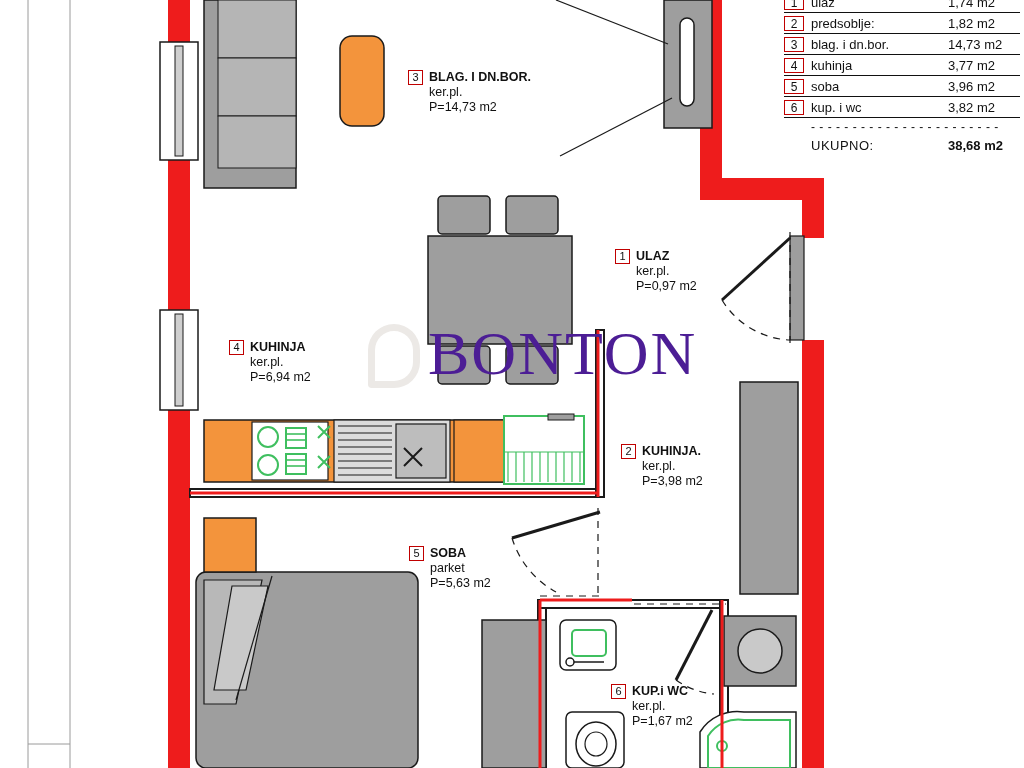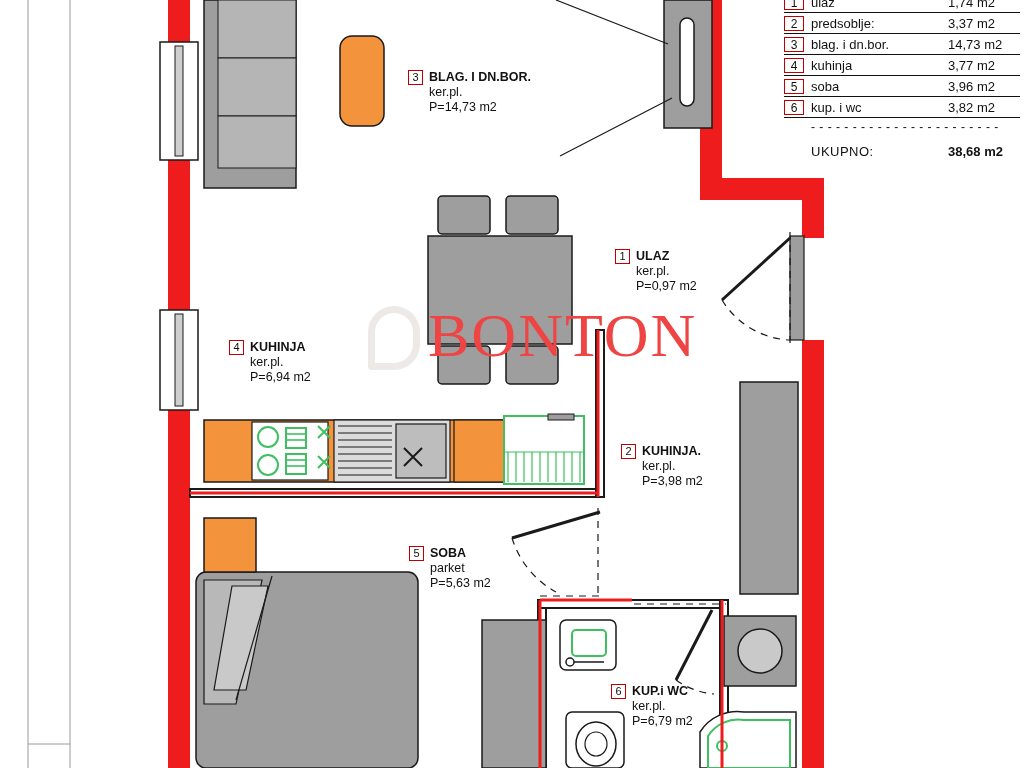--- a/index.html
+++ b/index.html
@@ -59,21 +59,21 @@
     letter-spacing: 0.5px;
     color: #111;
     padding-left: 27px;
     margin-top: 2px;
     white-space: nowrap;
     overflow: hidden;
   }
   .legend-total {
     display: flex;
     align-items: flex-start;
-    margin-top: 10px;
+    margin-top: 4px;
     padding-left: 27px;
     font-size: 13px;
     gap: 24px;
   }
   .legend-total .t-label { flex: 1 1 auto; letter-spacing: 0.5px; }
   .legend-total .t-value { width: 72px; font-weight: bold; }
 
   
   .room-label {
     position: absolute;
@@ -98,23 +98,23 @@
     box-sizing: border-box;
     flex: 0 0 auto;
   }
   .room-label .rl-name { font-weight: bold; font-size: 12.5px; }
   .room-label .rl-sub { padding-left: 21px; }
 
   
   .watermark {
     position: absolute;
     left: 368px;
-    top: 300px;
+    top: 318px;
     font-size: 62px;
-    color: #ef4444;
+    color: #4c1d95;
     font-family: "Liberation Serif", serif;
     letter-spacing: 2px;
     z-index: 5;
     user-select: none;
   }
   .watermark .wm-mark {
     display: inline-block;
     width: 52px;
     height: 64px;
     border: 7px solid #ece9e6;
@@ -321,21 +321,21 @@
 
 <div class="legend">
   <div class="legend-row">
     <span class="legend-num">1</span>
     <span class="legend-name">ulaz</span>
     <span class="legend-area">1,74 m2</span>
   </div>
   <div class="legend-row">
     <span class="legend-num">2</span>
     <span class="legend-name">predsoblje:</span>
-    <span class="legend-area">3,37 m2</span>
+    <span class="legend-area">1,82 m2</span>
   </div>
   <div class="legend-row">
     <span class="legend-num">3</span>
     <span class="legend-name">blag. i dn.bor.</span>
     <span class="legend-area">14,73 m2</span>
   </div>
   <div class="legend-row">
     <span class="legend-num">4</span>
     <span class="legend-name">kuhinja</span>
     <span class="legend-area">3,77 m2</span>
@@ -401,18 +401,18 @@
   <div class="rl-sub">parket</div>
   <div class="rl-sub">P=5,63 m2</div>
 </div>
 
 <div class="room-label" style="left:611px; top:684px;">
   <div class="rl-head">
     <span class="rl-num">6</span>
     <span class="rl-name">KUP.i WC</span>
   </div>
   <div class="rl-sub">ker.pl.</div>
-  <div class="rl-sub">P=6,79 m2</div>
+  <div class="rl-sub">P=1,67 m2</div>
 </div>
 
 <div class="watermark">
   <span class="wm-mark"></span><span>BONTON</span>
 </div>
 
 </body></html>

